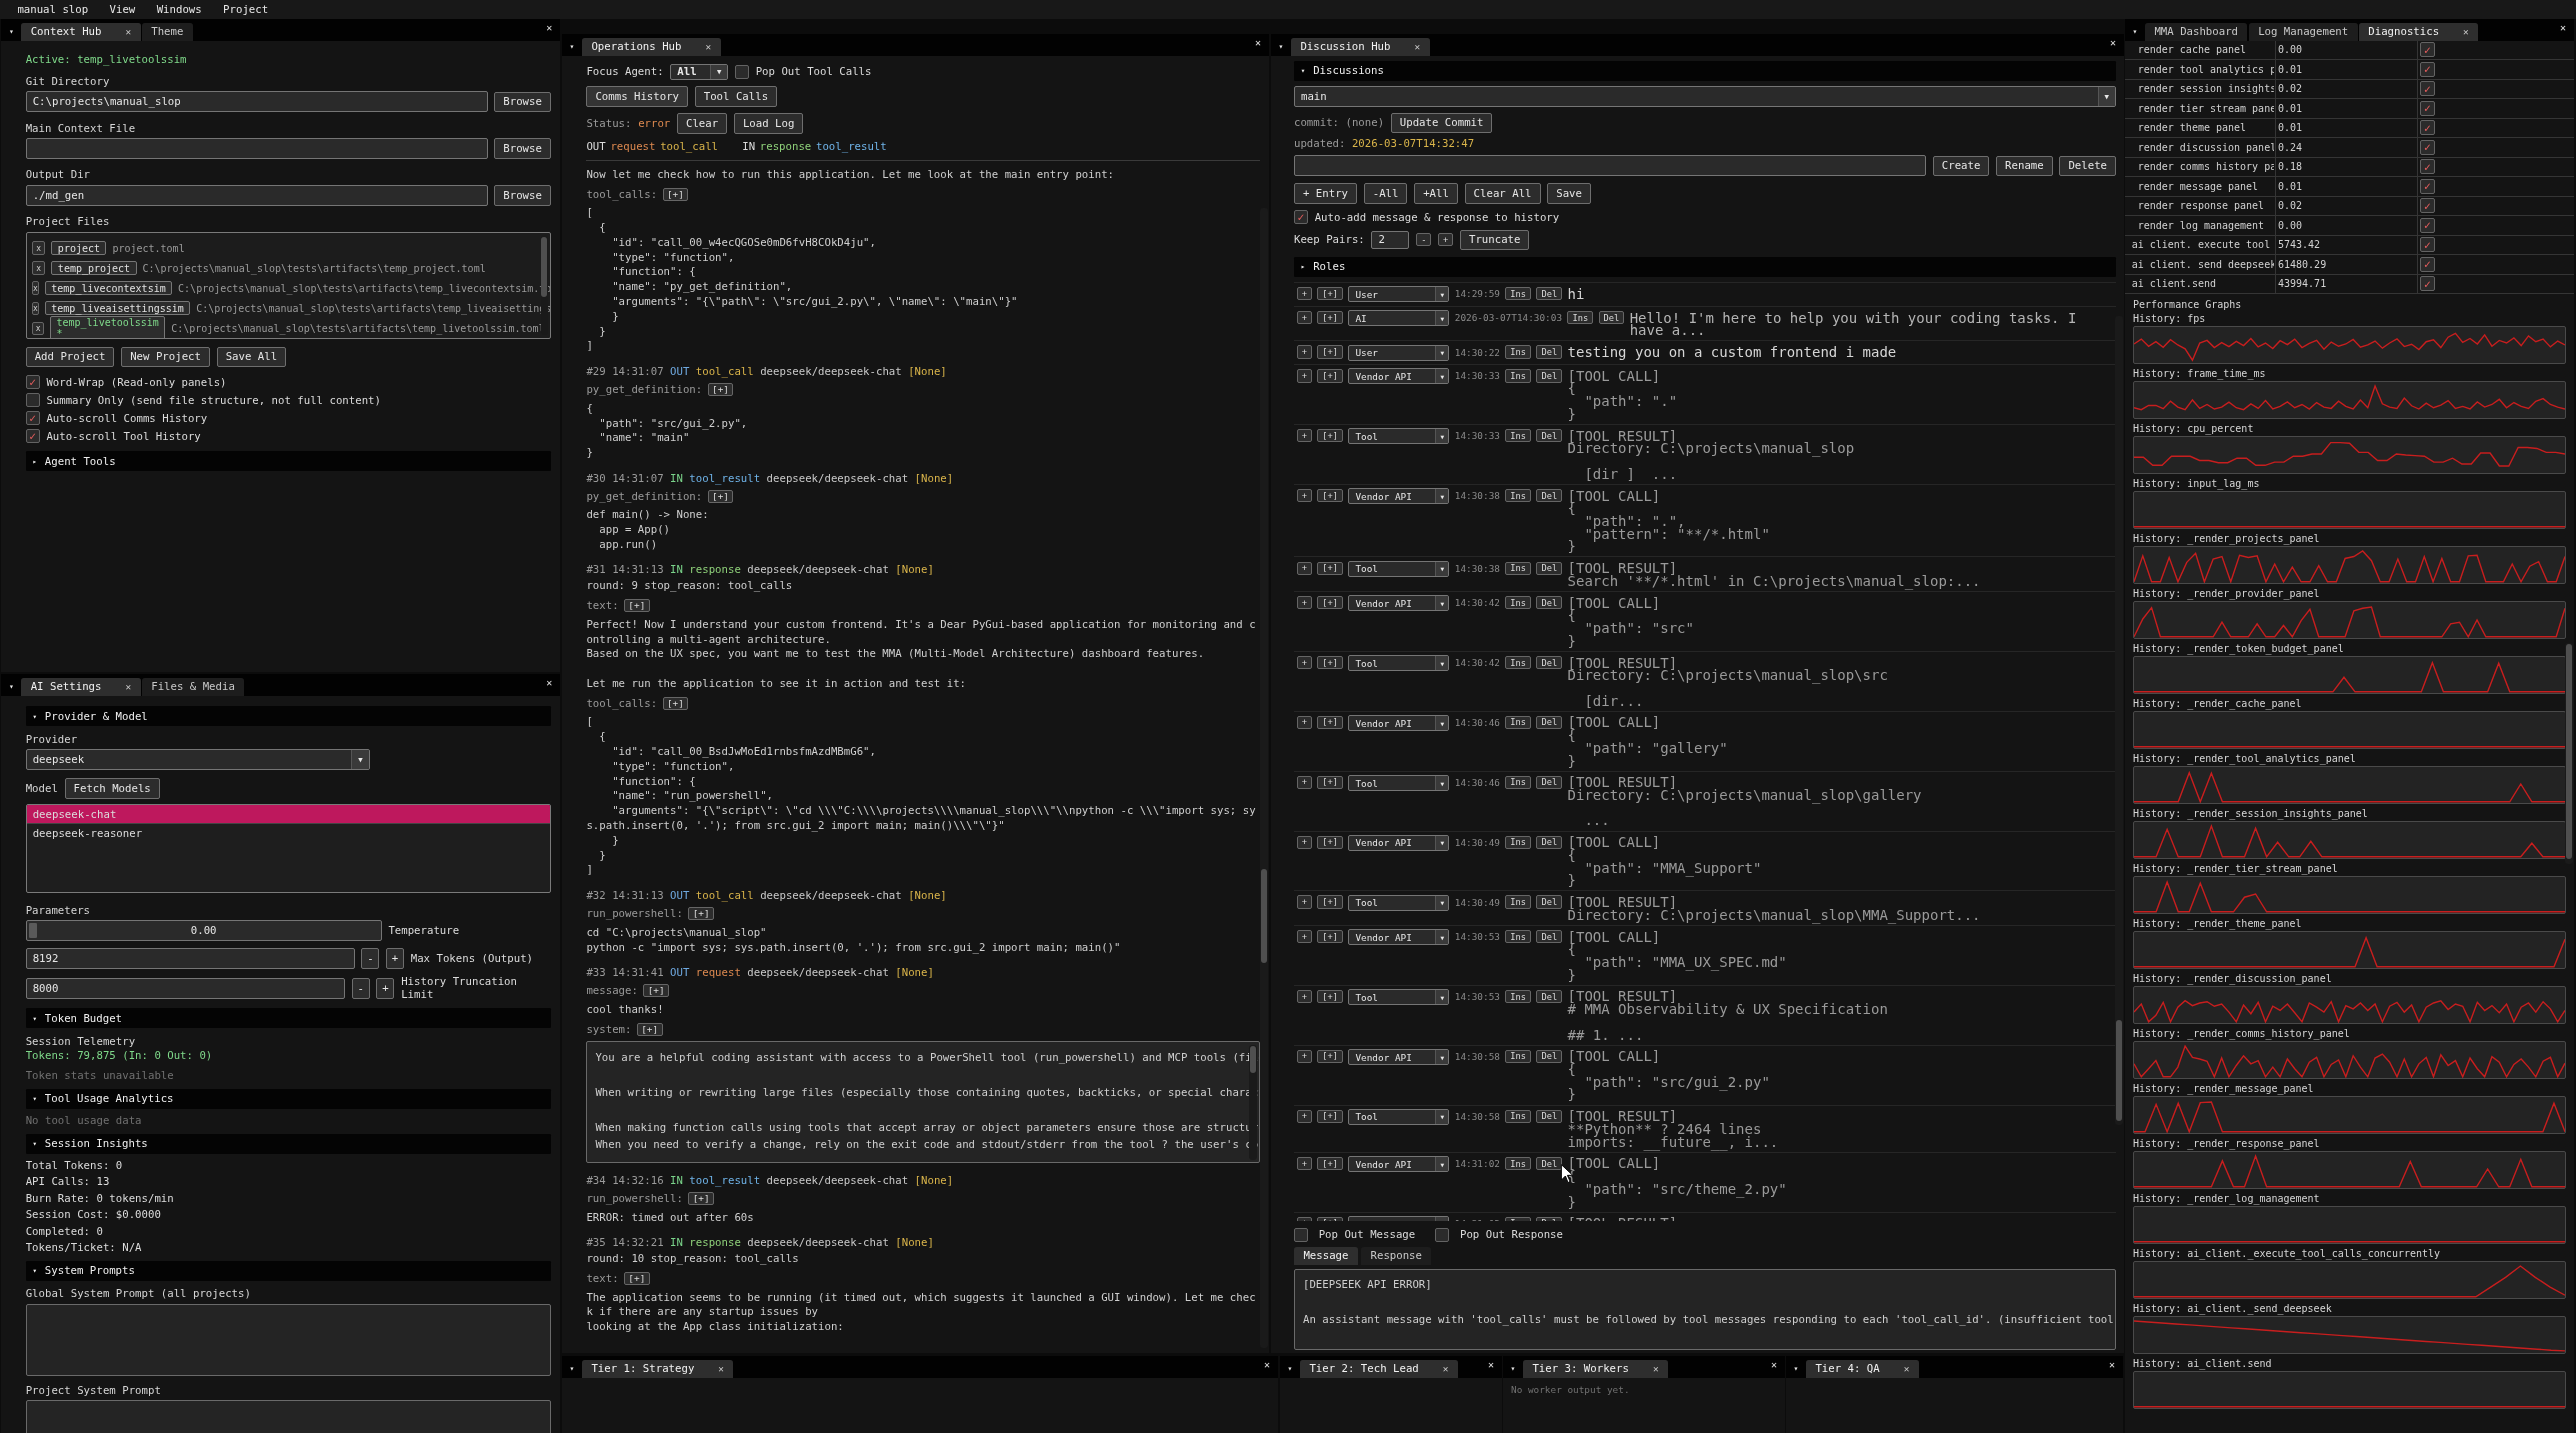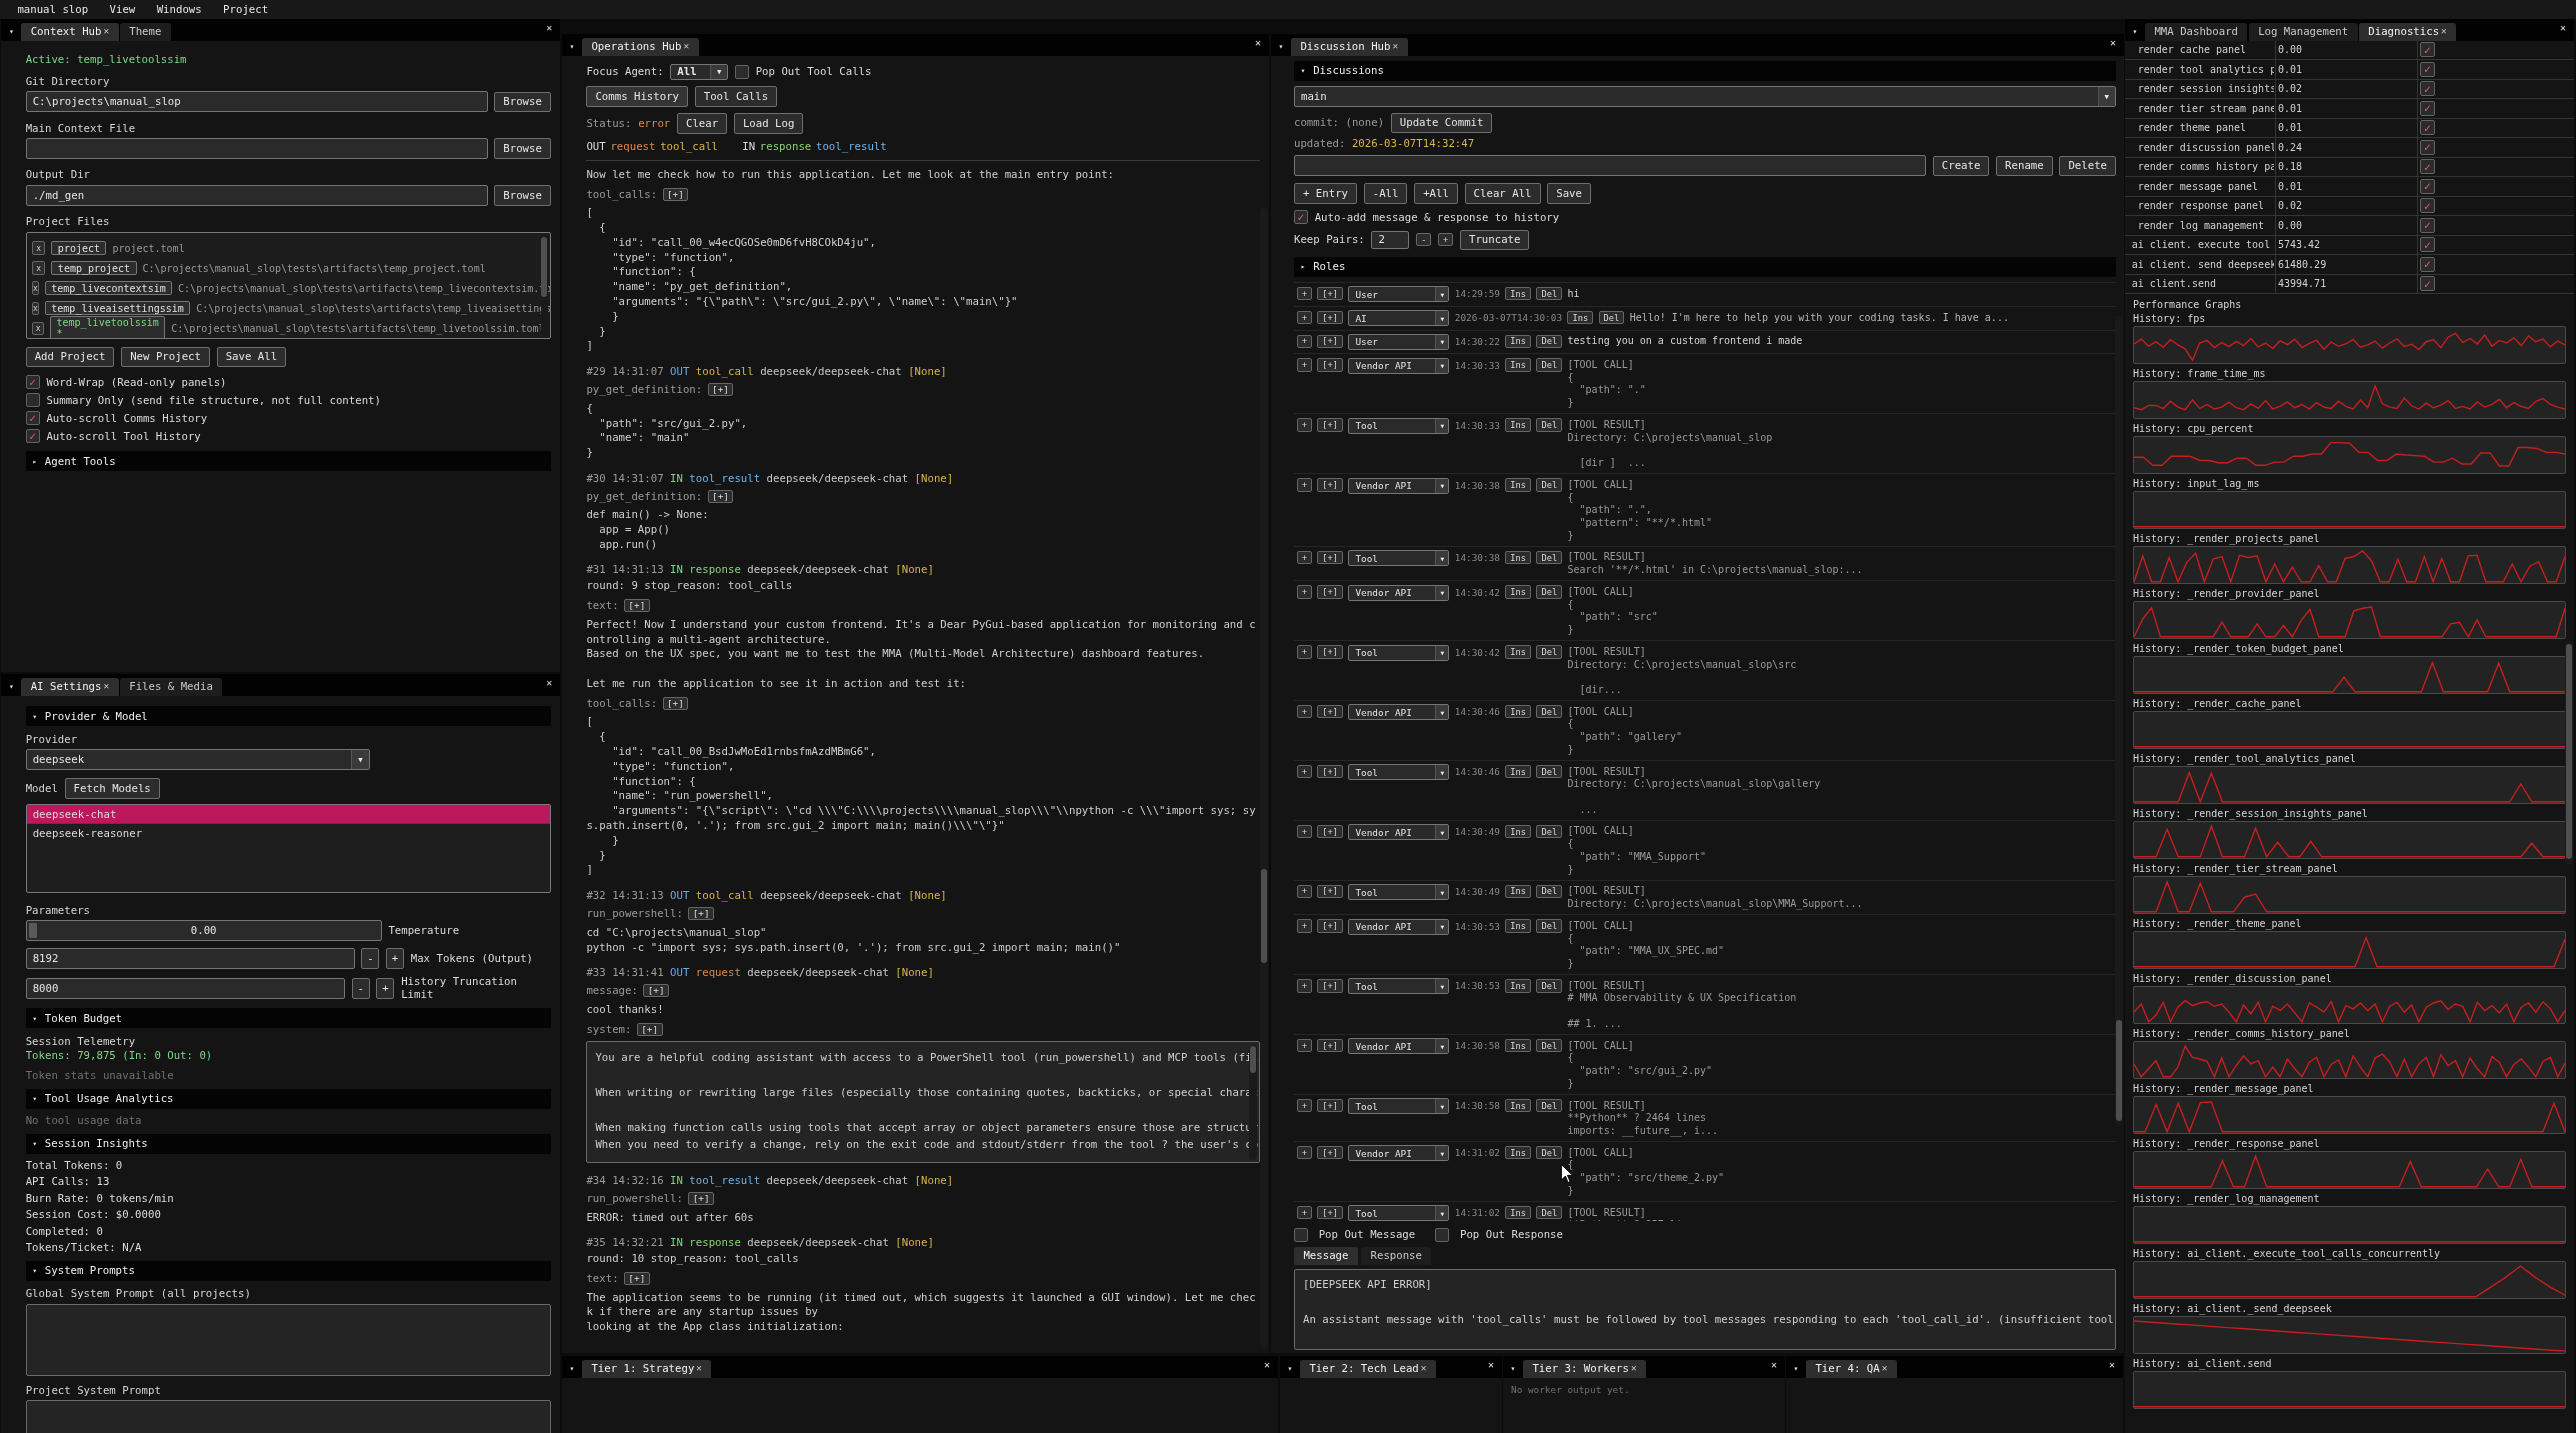--- a/index.html
+++ b/index.html
@@ -3,21 +3,21 @@
 <meta charset="utf-8">
 <style>
   * { margin:0; padding:0; box-sizing:border-box; }
   html,body { width:2576px; height:1434px; background:#0c0c0c; overflow:hidden;
     font-family:"DejaVu Sans Mono", monospace; font-size:10.7px; color:#dcdcdc; }
   .panel { position:absolute; background:#141414; overflow:hidden; }
   .tabbar { height:21.5px; background:#020202; display:flex; align-items:flex-end; position:relative; }
   .collapse-btn { width:20px; height:17.4px; display:flex; align-items:center; justify-content:center;
     color:#e8e8e8; font-size:8px; }
   .tab { height:18px; padding:2px 9.4px; margin-right:1.3px; background:#1d1d1d; color:#c9c9c9;
-    border-radius:2.7px 2.7px 0 0; display:flex; align-items:flex-start; gap:2px; font-size:10.7px; }
+    border-radius:2.7px 2.7px 0 0; display:flex; align-items:center; gap:24px; font-size:10.7px; }
   .tab.active { background:#2e2e2e; color:#f2f2f2; }
   .tab .x { color:#cfcfcf; font-size:9.4px; }
   .bar-x { position:absolute; right:8px; top:3.4px; color:#e0e0e0; font-size:10px; }
   .content { padding:8px 9.4px; position:relative;margin-left:15px; }
   .lab { color:#d6d6d6; margin:6.7px 0 3.4px 0; }
   .dim { color:#9a9a9a; }
   .dimmer { color:#707070; }
   .green { color:#7fd98a; }
   .yellow { color:#d9b44a; }
   .orange { color:#de8a50; }
@@ -74,21 +74,21 @@
   .textline { color:#cfcfcf; line-height:14.8px; min-height:14.8px; white-space:pre-wrap; }
   .sysbox { background:#242424; border:0.7px solid #6a6a6a; border-radius:2px; padding:6.7px 8px;
     margin:5.4px 0; position:relative; overflow:hidden; }
   .sysbox .code { line-height:17.4px; white-space:pre; }
   
   .drow { display:flex; align-items:flex-start; gap:5.4px; padding:3.4px 2.7px; border-bottom:0.7px solid #262626; }
   .drow .role { width:101px; height:16px; font-size:9.4px; flex:none; }
   .drow .role .arr { width:13.4px; font-size:6px; }
   .drow .time { color:#8a8a8a; font-size:9.4px; margin-top:2px; flex:none; }
   .drow .sbtn { flex:none; margin-top:0.7px; }
-  .dtext { font-family:inherit; font-size:10px; line-height:12.7px; white-space:pre-wrap; word-break:break-word; margin-top:1.3px; }
+  .dtext { font-family:inherit; font-size:14px; line-height:12.7px; white-space:pre-wrap; word-break:break-word; margin-top:1.3px; }
   .t-user { color:#d6d6d6; }
   .t-ai { color:#b5b5b5; }
   .t-tool { color:#9a9a9a; }
   
   .trow { height:19.5px; display:flex; align-items:center; border-bottom:0.7px solid #353535; position:relative; font-size:10px;padding-left:40px; }
   .trow .tname { position:absolute; left:6.7px; width:142px; overflow:hidden; white-space:nowrap; color:#d2d2d2; }
   .trow .tval { position:absolute; left:153px; color:#d2d2d2; }
   .trow .cb { position:absolute; left:295px; }
   .colsep { position:absolute; top:0; bottom:0; width:0.7px; background:#353535; }
   .graph { margin:1.3px 8px 4px 8px; }

